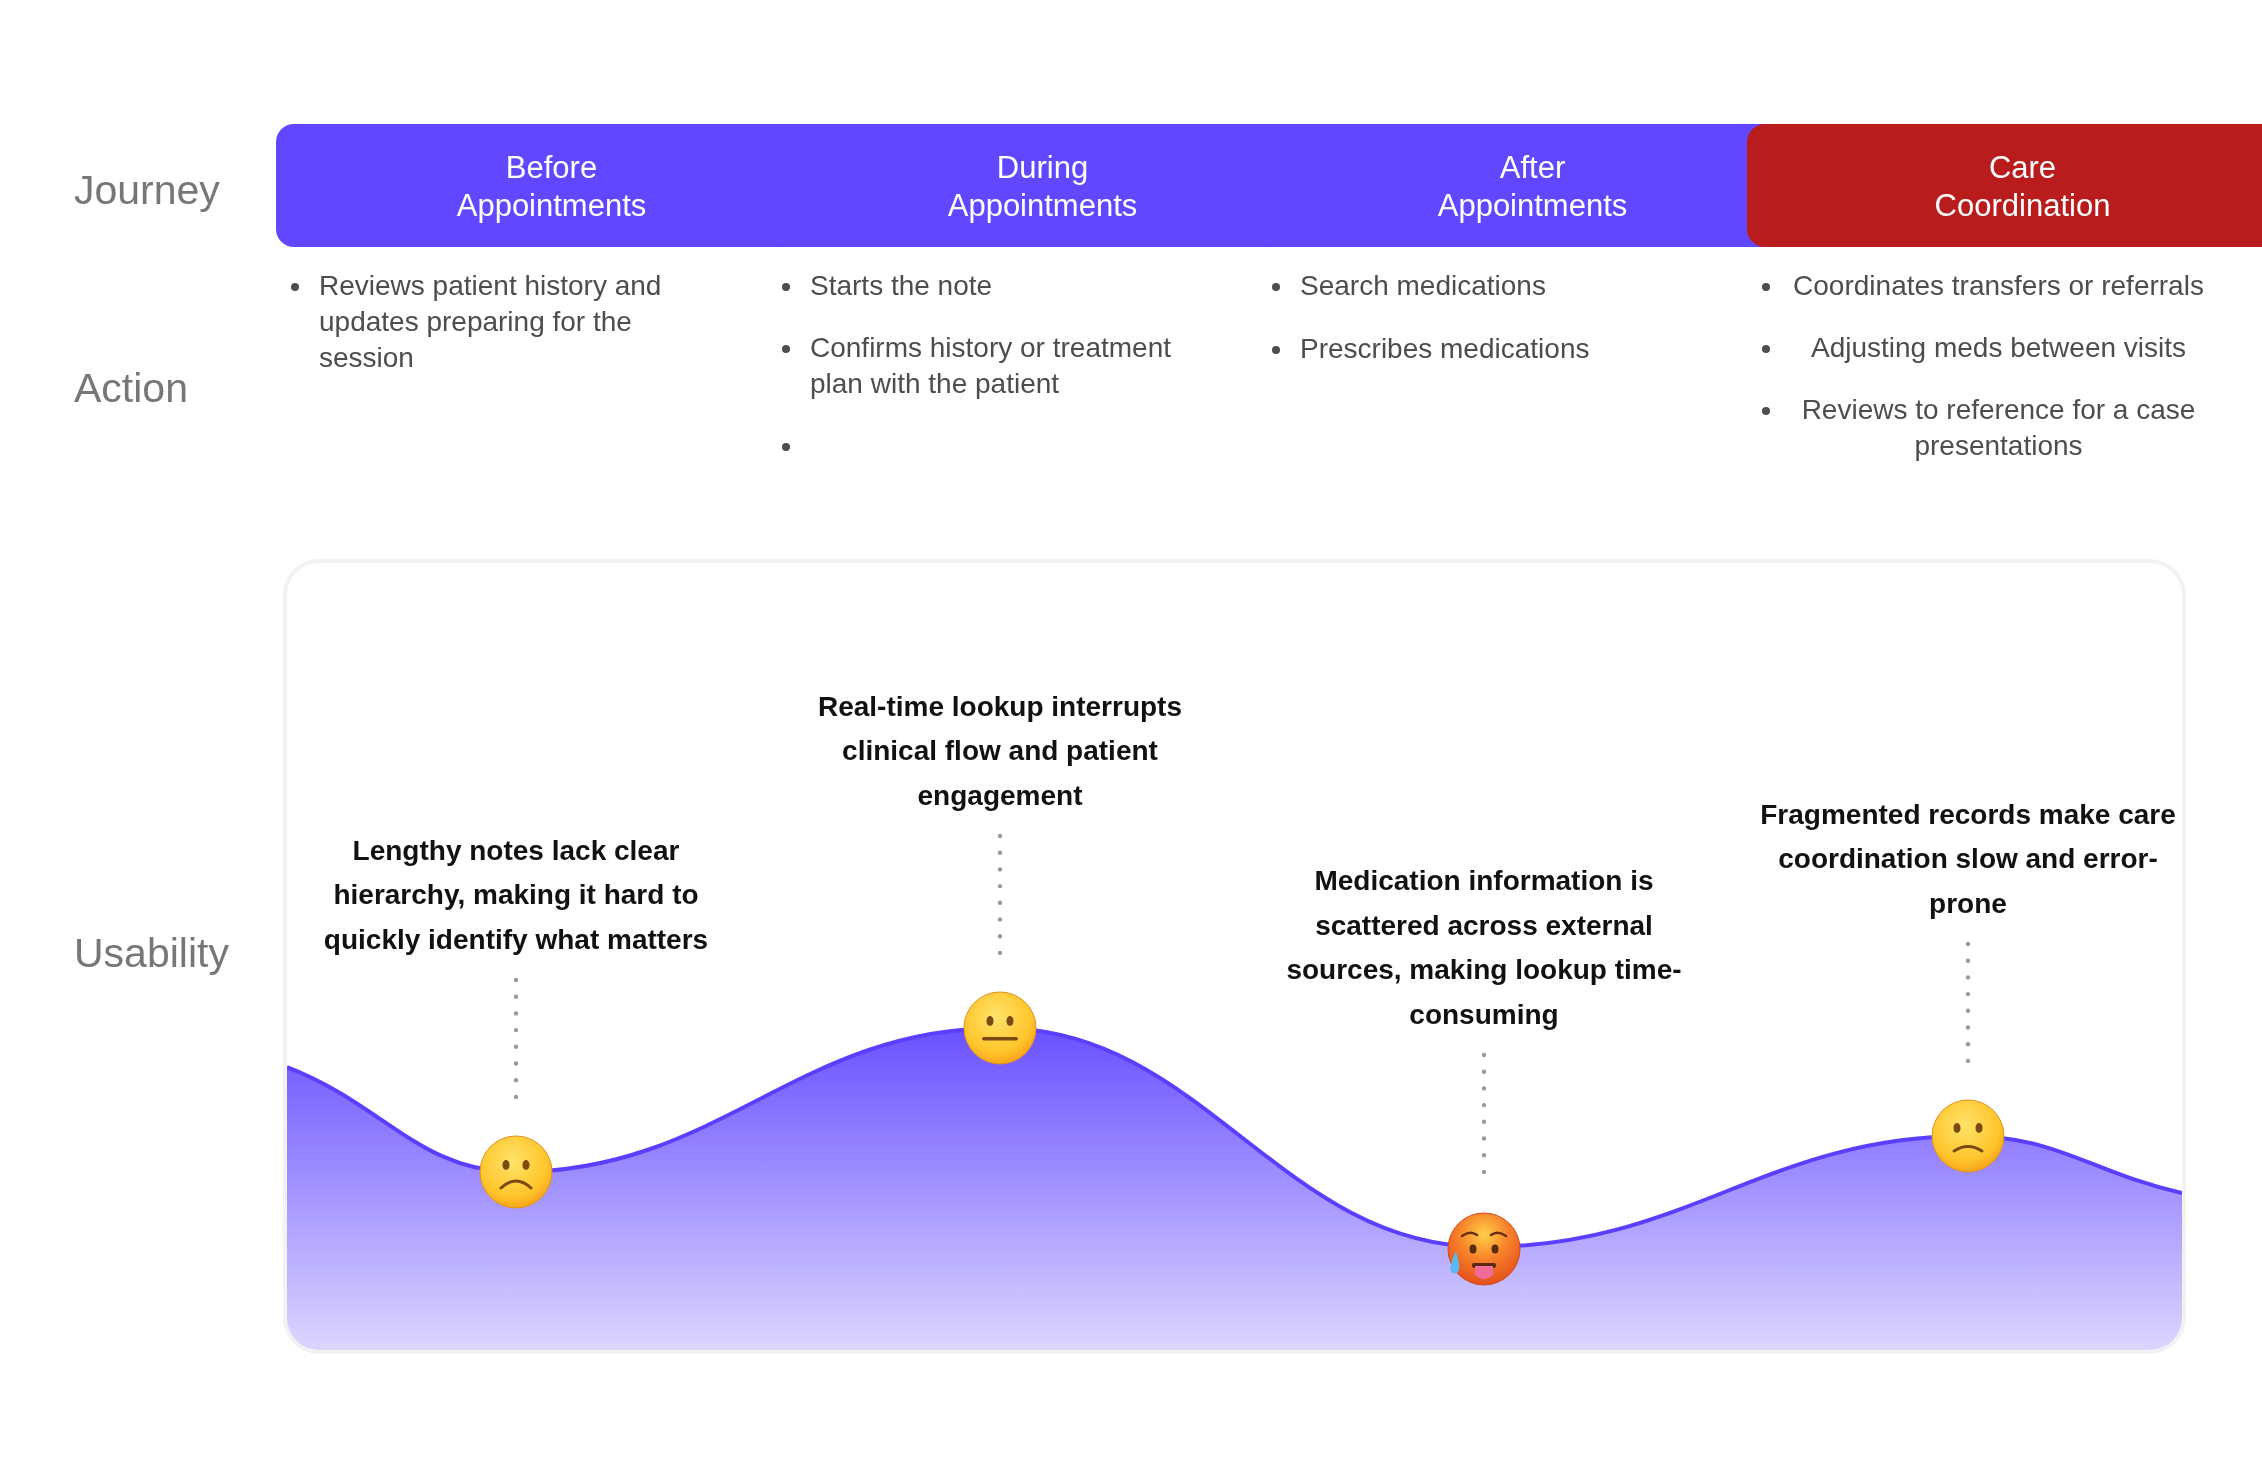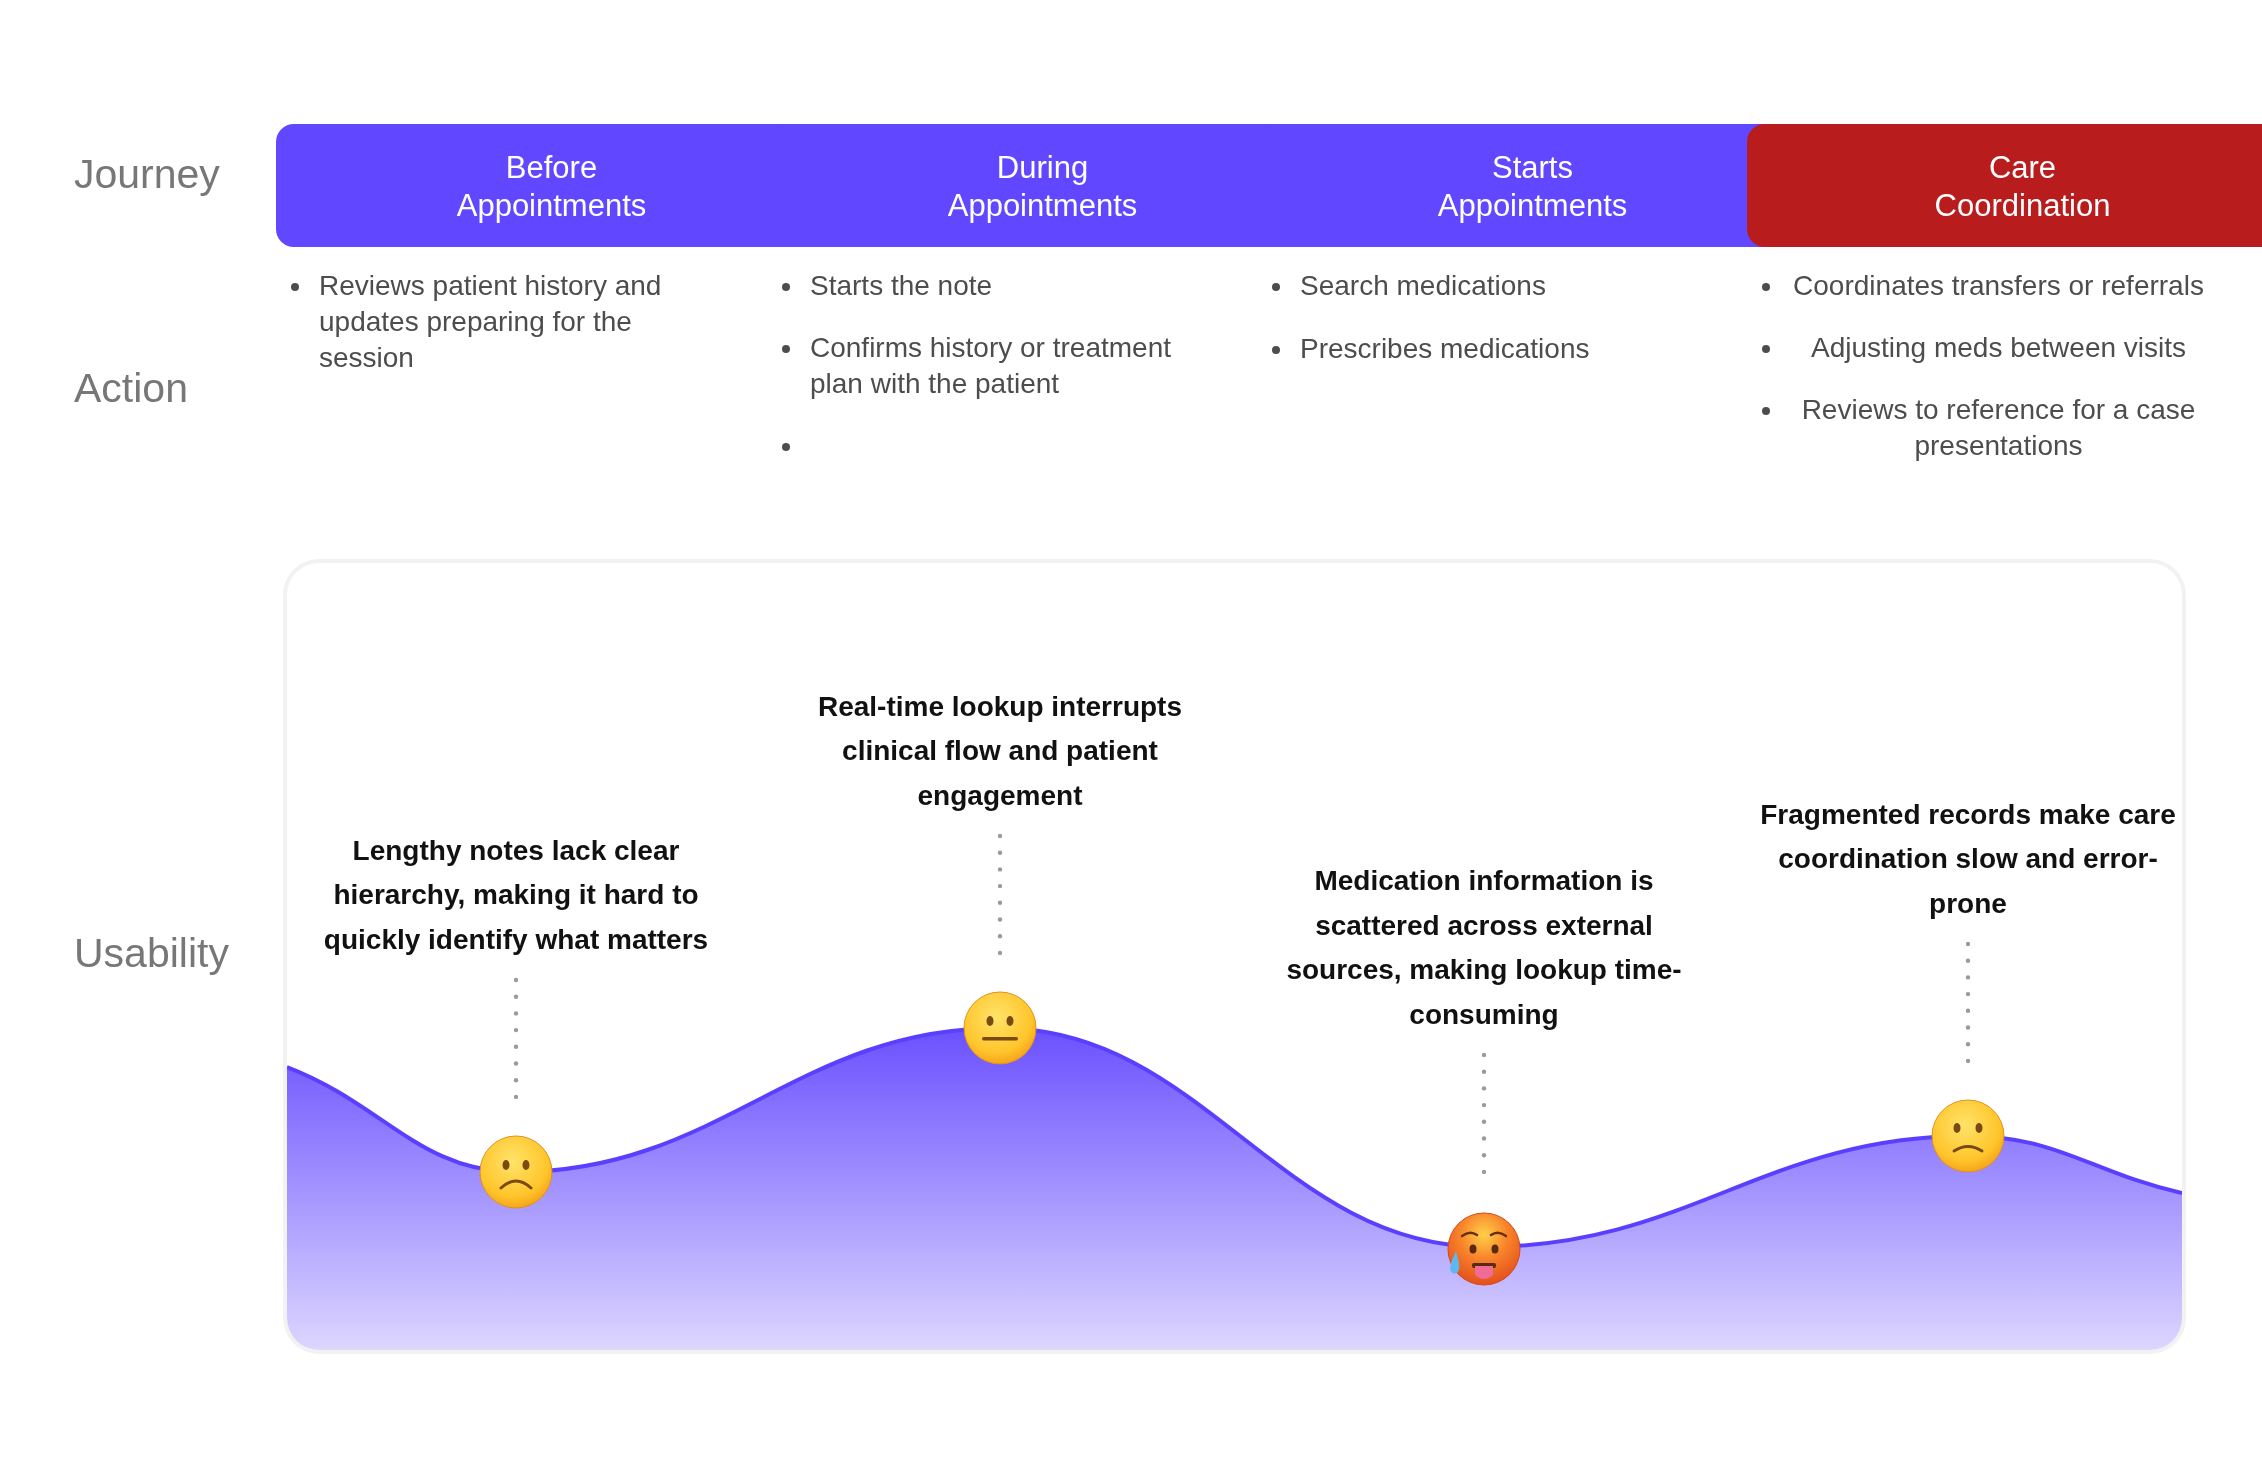--- a/index.html
+++ b/index.html
@@ -21,34 +21,34 @@
            border-radius: 32px; background: #ffffff; overflow: hidden;
            box-shadow: 0 0 0 4px #F2F2F2; }
   .panel svg { position: absolute; left: 0; top: 0; }
   .annotation { position: absolute; width: 420px; margin-left: -210px; text-align: center;
                 font-size: 28px; line-height: 44.5px; font-weight: bold; color: #111111; }
   .emoji { position: absolute; width: 76px; height: 76px; margin-left: -38px; margin-top: -38px; }
 </style>
 </head>
 <body>
 
-<div class="row-label" style="top:154px;">Journey</div>
+<div class="row-label" style="top:170px;">Journey</div>
 <div class="row-label" style="top:368px;">Action</div>
 <div class="row-label" style="top:933px;">Usability</div>
 
 <div class="card active" id="card-0" style="left:276px;">
   <span>Before
 Appointments</span>
 </div>
 <div class="card active" id="card-1" style="left:767px;">
   <span>During
 Appointments</span>
 </div>
 <div class="card active" id="card-2" style="left:1257px;">
-  <span>Starts
+  <span>After
 Appointments</span>
 </div>
 <div class="card inactive" id="card-3" style="left:1747px;">
   <span>Care
 Coordination</span>
 </div>
 
 <ul class="actions" style="left:276px;">
   <li><span class="bullet"></span><span>Reviews patient history and updates preparing for the session</span></li>
 </ul>

